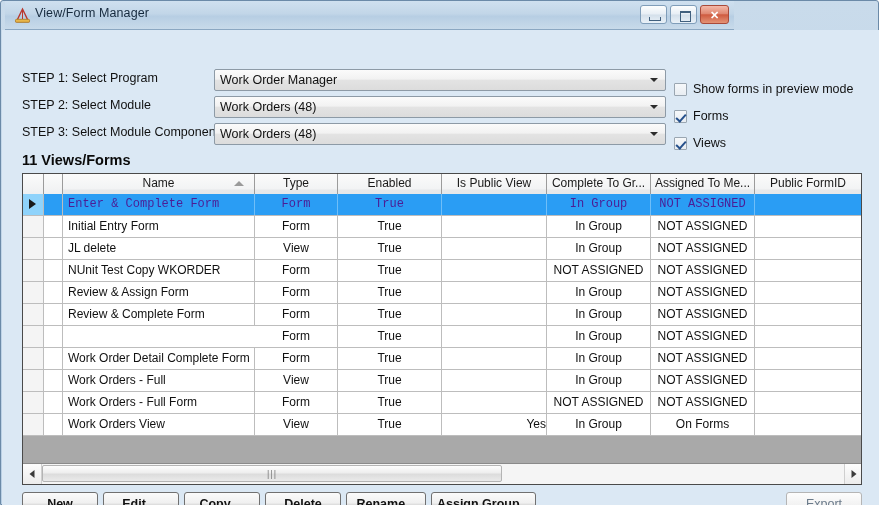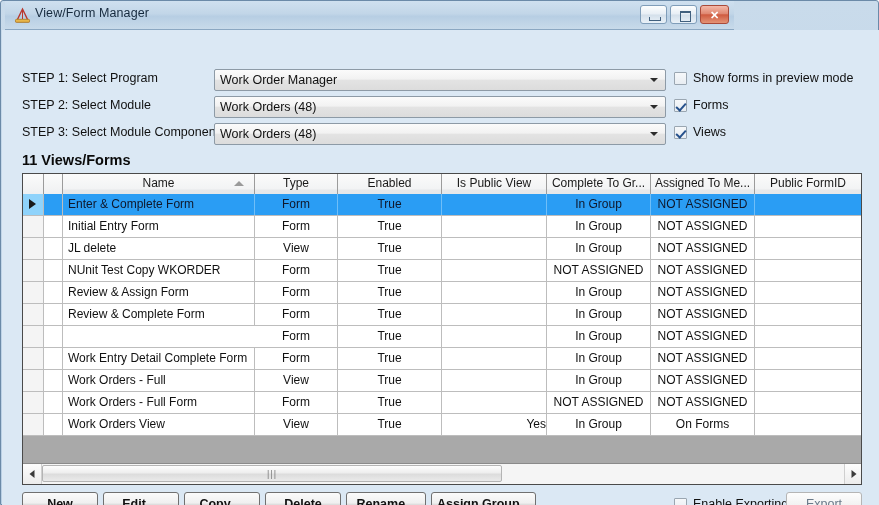--- a/index.html
+++ b/index.html
@@ -127,20 +127,21 @@
 
   
   .cbrow {
     position: absolute;
     display: flex;
     align-items: center;
     gap: 6px;
     font-size: 12.5px;
     color: #111;
     white-space: nowrap;
+    margin-top: 11px;
   }
   .cbox {
     width: 13px; height: 13px;
     box-sizing: border-box;
     border: 1px solid #9aa6b1;
     background: linear-gradient(to bottom, #f6f8fa 0%, #e8edf2 100%);
     position: relative;
     border-radius: 1px;
     flex: none;
   }
@@ -211,21 +212,21 @@
     background: #a9a9a9;
     overflow: hidden;
   }
   .row {
     display: flex;
     height: 22px;
     box-sizing: border-box;
     background: #ffffff;
     border-bottom: 1px solid #bdbdbd;
   }
-  .row.selected .cell { background: #2a9df4; color: #0f172a; border-right-color:#6fbef8; }
+  .row.selected .cell { background: #2a9df4; color: #4c1d95; border-right-color:#6fbef8;font-family:Liberation Mono, monospace; }
   .row.selected .selcell { background: #8fd3fb; }
   .cell {
     box-sizing: border-box;
     border-right: 1px solid #bdbdbd;
     font-size: 12px;
     color: #111;
     line-height: 21px;
     overflow: hidden;
     white-space: nowrap;
     background: #ffffff;
@@ -479,21 +480,21 @@
             <div class="cell center" style="width: 83px;">Form</div>
             <div class="cell center" style="width: 104px;">True</div>
             <div class="cell center" style="width: 105px;"></div>
             <div class="cell center" style="width: 104px;">In Group</div>
             <div class="cell center" style="width: 104px;">NOT ASSIGNED</div>
             <div class="cell center" style="width: 106px; border-right: none;"></div>
           </div>
           <div class="row">
             <div class="selcell" style="width: 21px;"></div>
             <div class="spacer-col" style="width: 19px; border-right: 1px solid rgb(189, 189, 189);"></div>
-            <div class="cell left" style="width: 192px;">Work Entry Detail Complete Form</div>
+            <div class="cell left" style="width: 192px;">Work Order Detail Complete Form</div>
             <div class="cell center" style="width: 83px;">Form</div>
             <div class="cell center" style="width: 104px;">True</div>
             <div class="cell center" style="width: 105px;"></div>
             <div class="cell center" style="width: 104px;">In Group</div>
             <div class="cell center" style="width: 104px;">NOT ASSIGNED</div>
             <div class="cell center" style="width: 106px; border-right: none;"></div>
           </div>
           <div class="row">
             <div class="selcell" style="width: 21px;"></div>
             <div class="spacer-col" style="width: 19px; border-right: 1px solid rgb(189, 189, 189);"></div>

